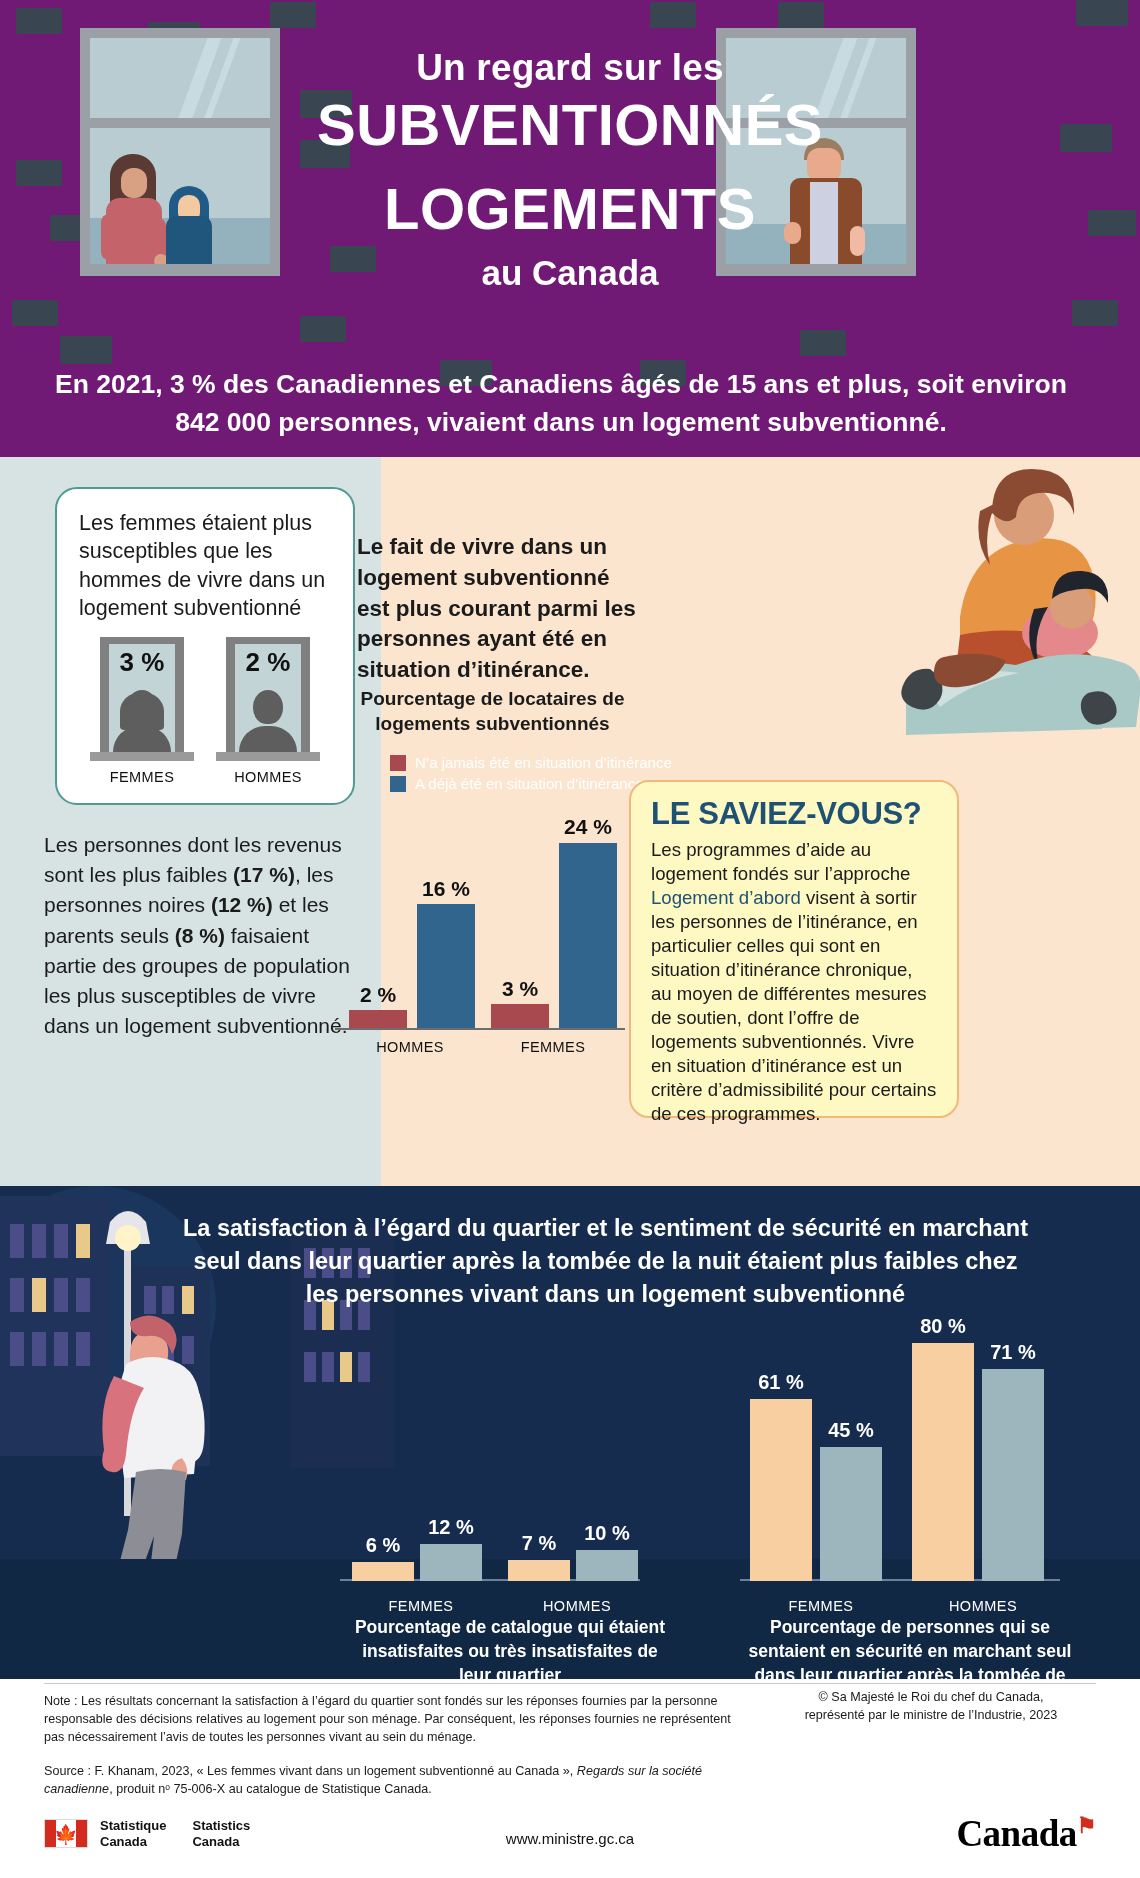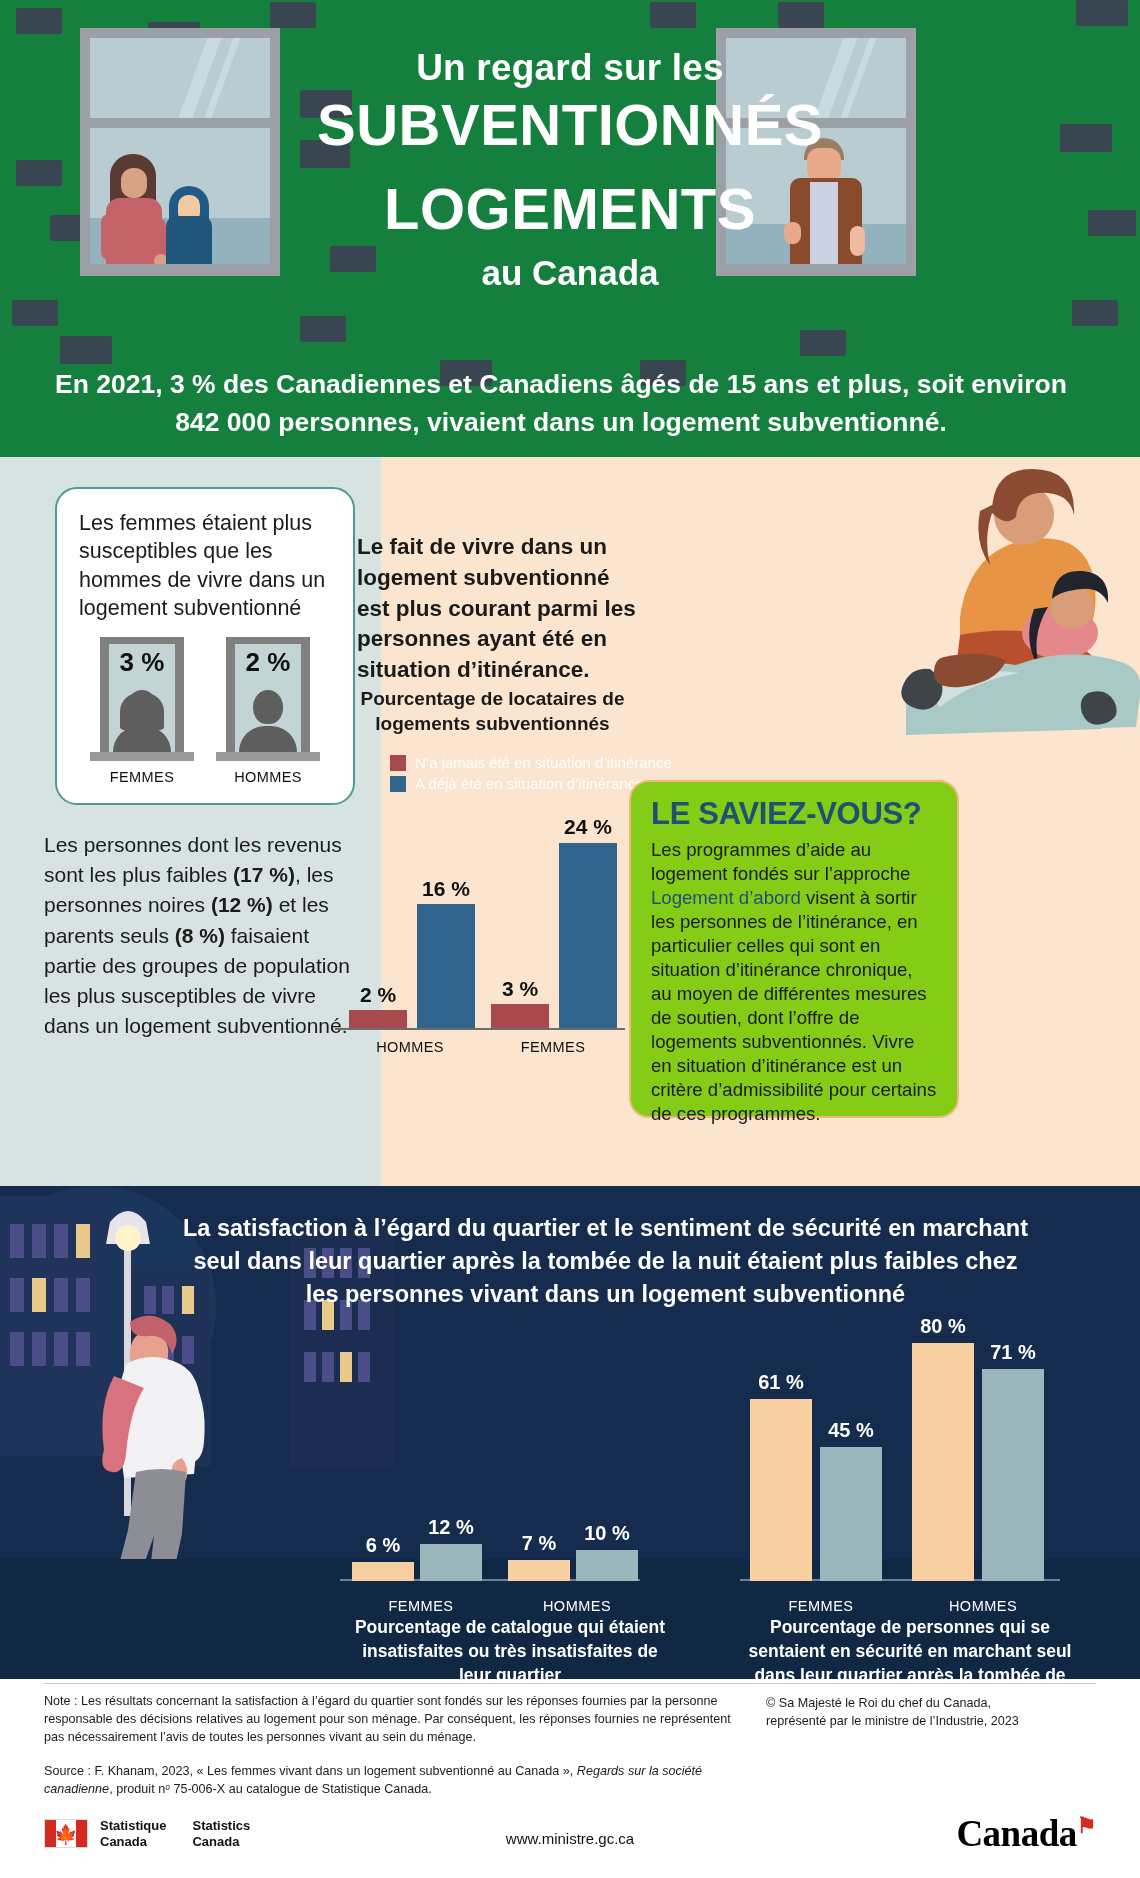--- a/index.html
+++ b/index.html
@@ -8,21 +8,21 @@
     font-family: "Liberation Sans", sans-serif;
     background: #ffffff;
     overflow: hidden;
     position: relative;
   }
 
   
   .header {
     position: relative;
     width: 1140px; height: 457px;
-    background: #15803d;
+    background: #701a75;
     overflow: hidden;
   }
   .brick {
     position: absolute;
     background: #3a4552;
     border-radius: 2px;
   }
   .window {
     position: absolute;
     background: #9aa0a6;
@@ -190,21 +190,21 @@
   }
   .c1-cat {
     position: absolute; bottom: 12px; width: 140px;
     text-align: center; font-size: 14.5px; color: #111;
     letter-spacing: .4px;
   }
 
   .saviez {
     position: absolute; left: 629px; top: 323px;
     width: 330px; height: 338px;
-    background: #84cc16;
+    background: #fef9c3;
     border: 2px solid #f0b97c;
     border-radius: 20px;
     padding: 14px 20px;
     z-index: 5;
   }
   .saviez h3 {
     font-size: 31px; font-weight: bold; color: #1e5173;
     letter-spacing: -.3px; margin-bottom: 6px;
   }
   .saviez p {
@@ -265,22 +265,22 @@
     position: absolute; left: 44px; top: 4px;
     width: 1052px; height: 1px; background: #c9c9c9;
   }
   .note {
     position: absolute; left: 44px; top: 14px; width: 690px;
     font-size: 12.6px; line-height: 1.42; color: #1b1b1b;
   }
   .note .src { margin-top: 16px; display: block; }
   .note i { font-style: italic; }
   .copyright {
-    position: absolute; right: 44px; top: 16px; width: 330px;
-    text-align: left; font-size: 12.6px; line-height: 1.42; color: #1b1b1b;
+    position: absolute; right: 44px; top: 10px; width: 330px;
+    text-align: center; font-size: 12.6px; line-height: 1.42; color: #1b1b1b;
   }
   .foot-bottom {
     position: absolute; left: 0; bottom: 6px; width: 1140px;
     height: 62px;
   }
   .statcan-sig {
     position: absolute; left: 44px; top: 8px;
     display: flex; align-items: center;
   }
   .flag {

